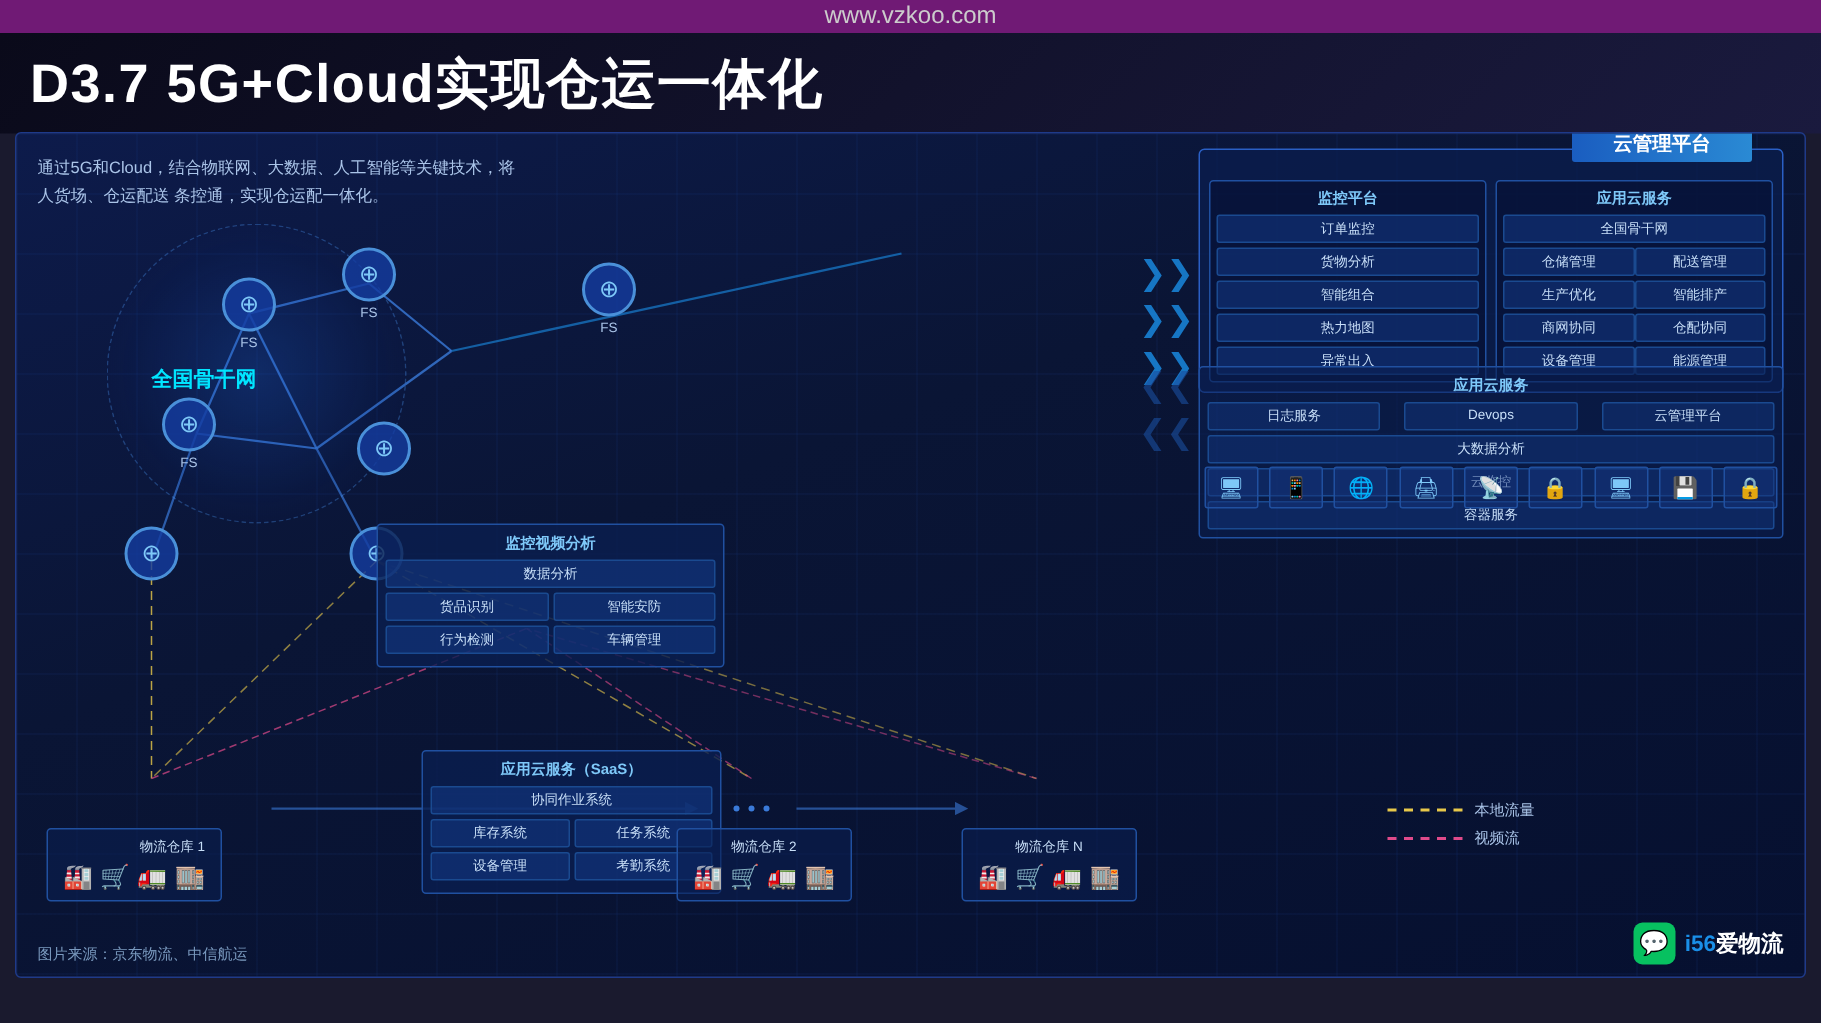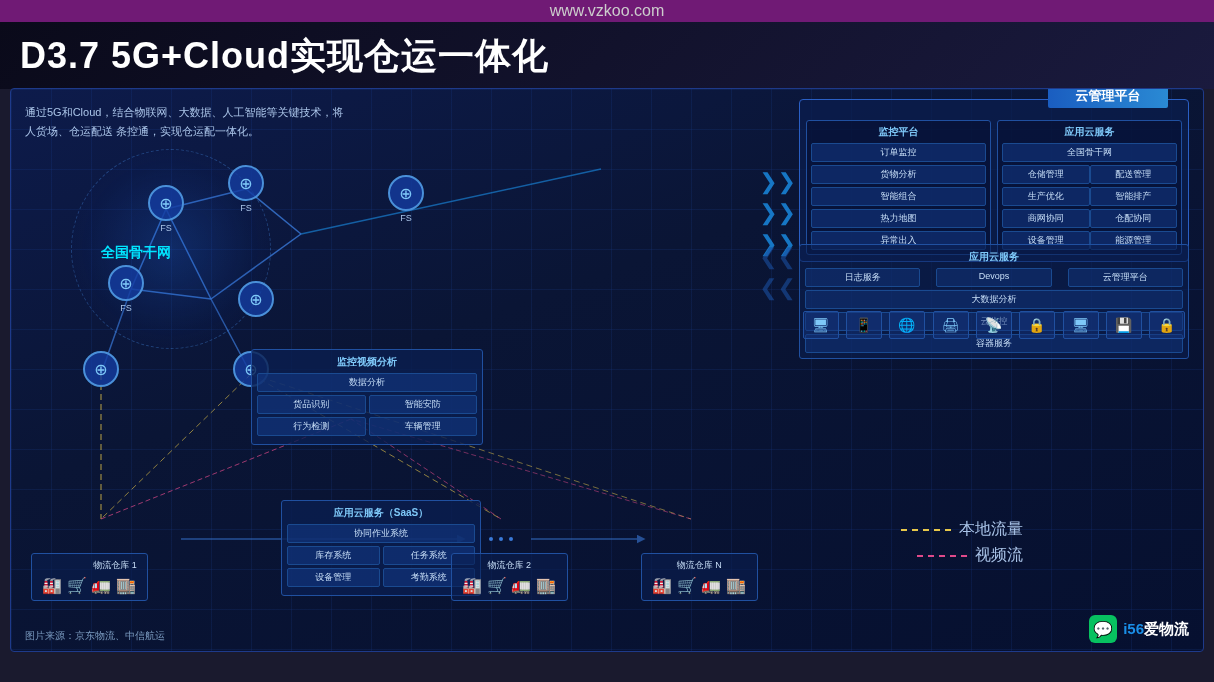--- a/index.html
+++ b/index.html
@@ -313,23 +313,22 @@
       bottom: 85px;
       right: 180px;
       display: flex;
       flex-direction: column;
       gap: 5px;
     }
     .legend-item {
       display: flex;
       align-items: center;
       gap: 8px;
-      font-size: 16px;
+      font-size: 10px;
       color: #aac4e8;
-      justify-content: flex-end;
     }
     .legend-line-solid {
       width: 50px;
       height: 2px;
       border-top: 2px dashed #e8c84a;
     }
     .legend-line-dash {
       width: 50px;
       height: 2px;
       border-top: 2px dashed #e04a8a;

